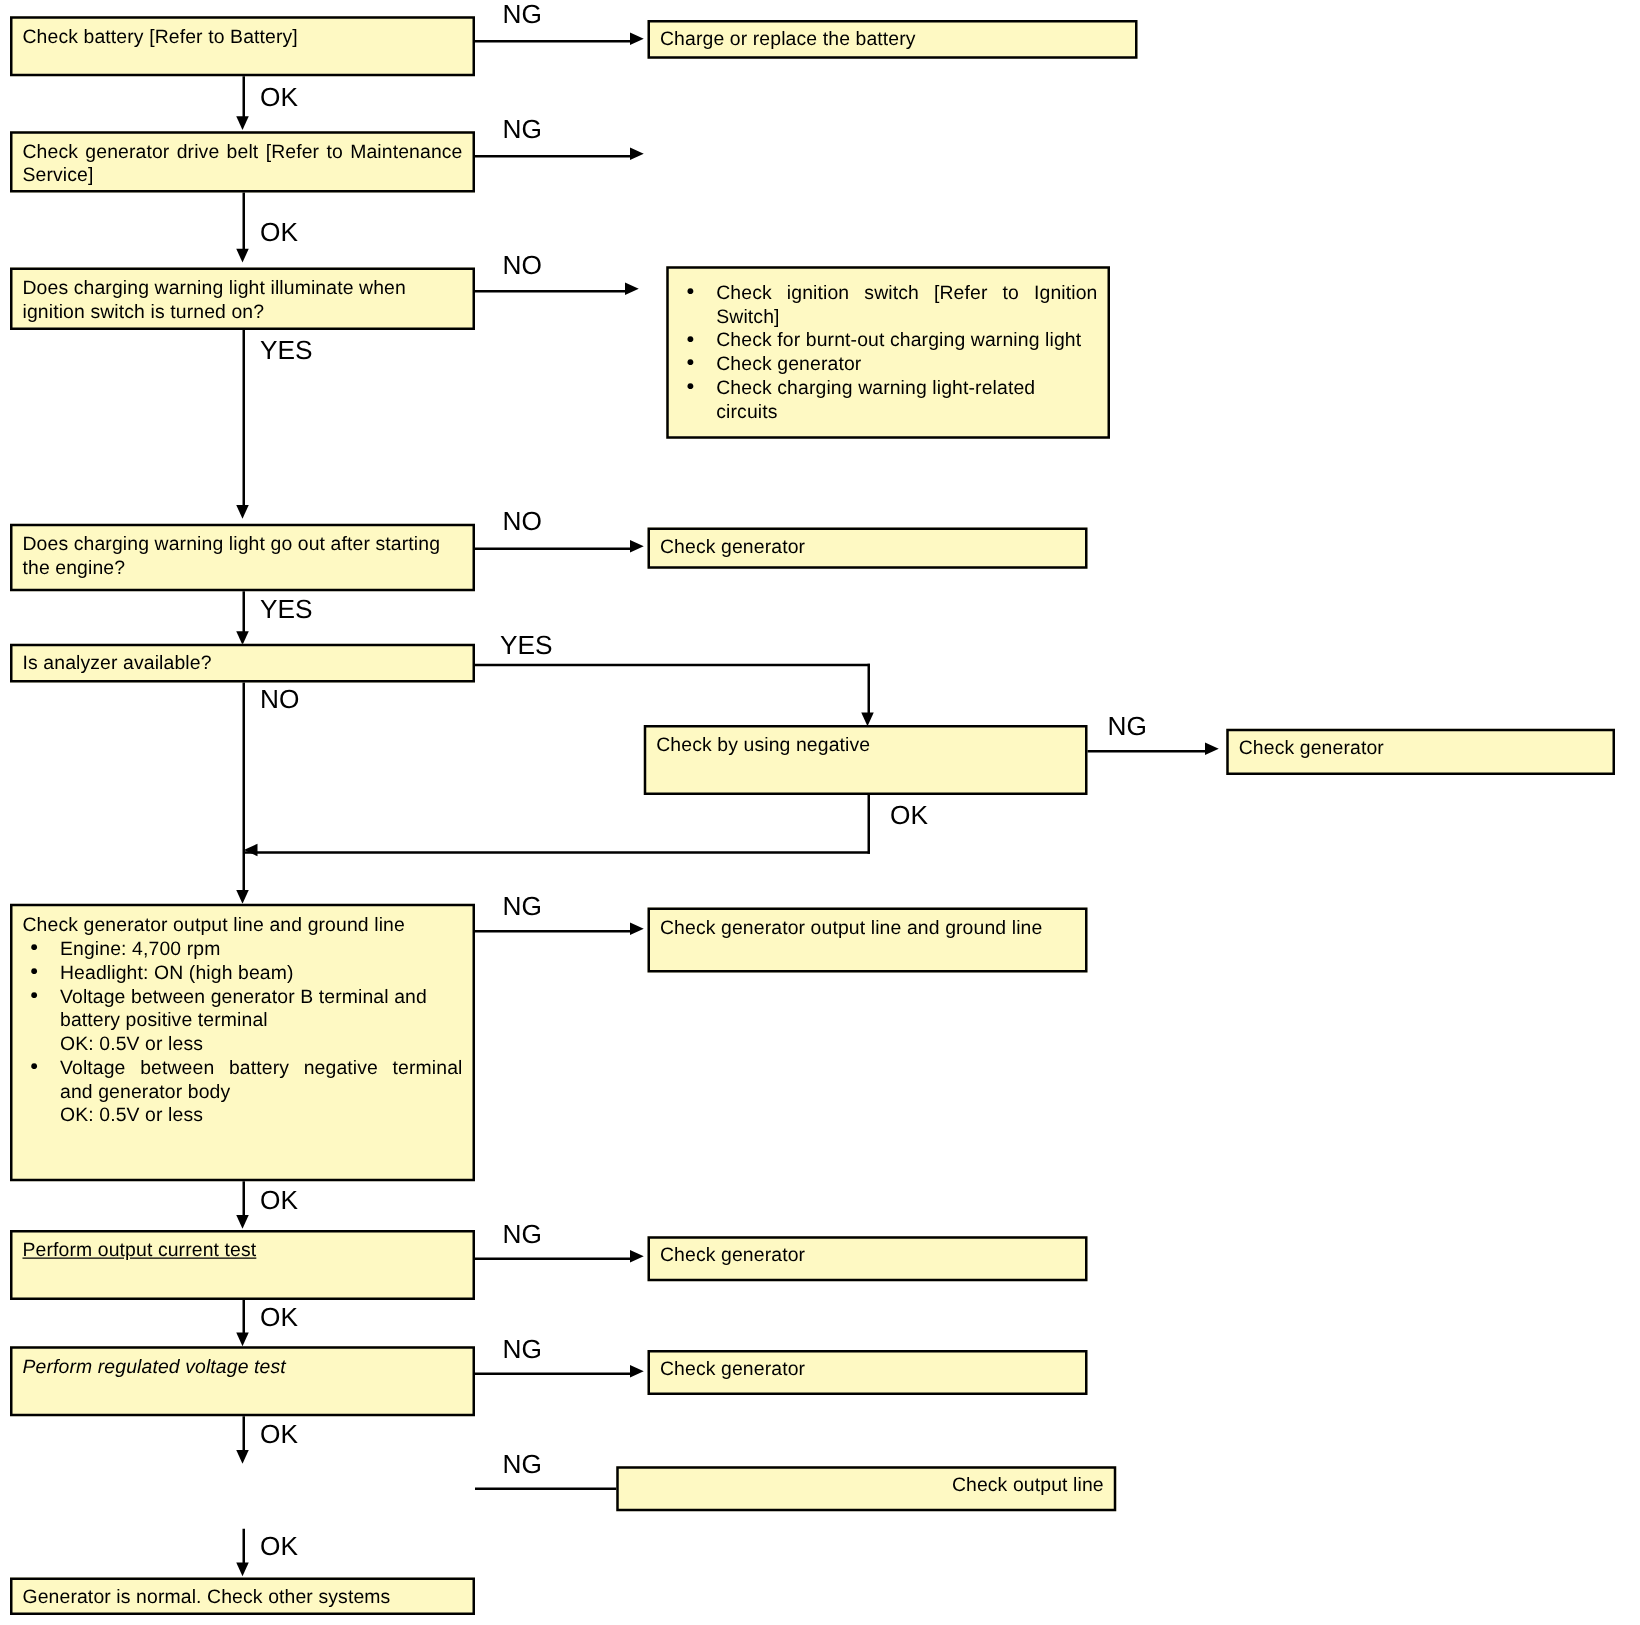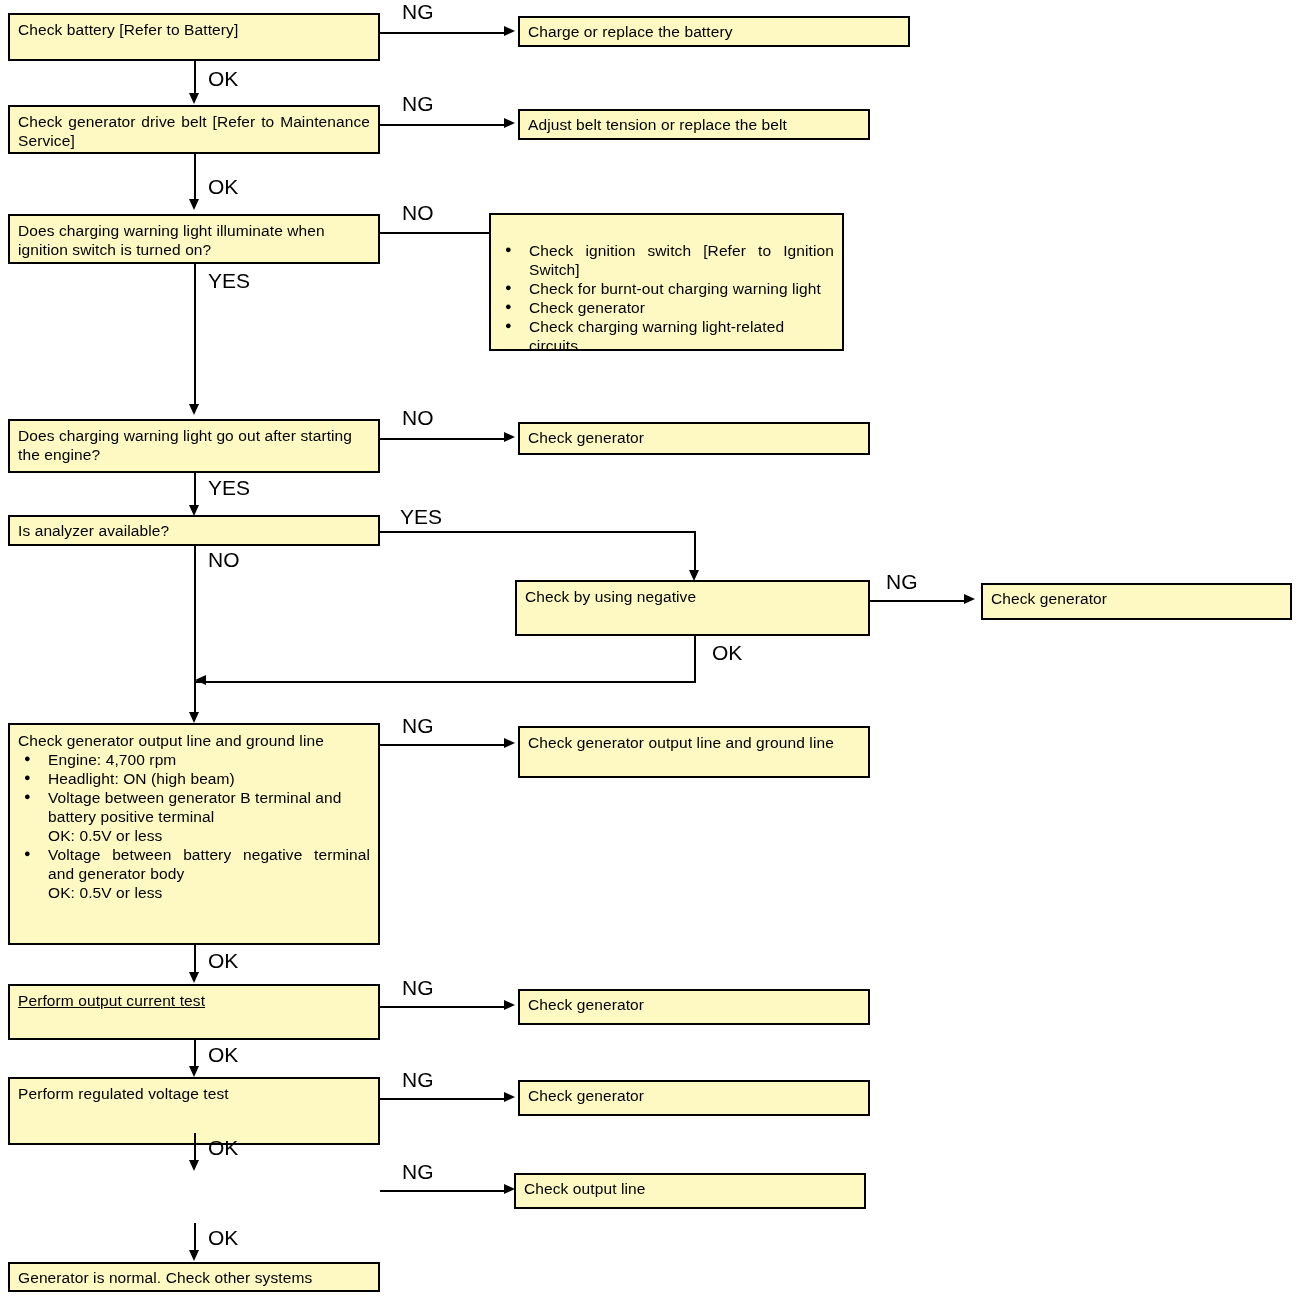--- a/index.html
+++ b/index.html
@@ -106,37 +106,34 @@
   <div class="lbl" style="left:208px; top:70px;">OK</div>
 
   <div class="box" style="left:8px; top:105px; width:372px; height:49px;">
     <div class="jtext">Check   generator   drive   belt   [Refer   to Maintenance  Service]</div>
   </div>
 
   <div class="hline" style="left:380px; top:124px; width:126px;"></div>
   <div class="arrow-r" style="left:504px; top:118px;"></div>
   <div class="lbl" style="left:402px; top:95px;">NG</div>
 
-  <div class="box tight" style="left:518px; top:109px; width:352px; height:31px;">
-    <div>Adjust belt tension or replace the belt</div>
-  </div>
 
   <div class="vline" style="left:194px; top:154px; height:46px;"></div>
   <div class="arrow-d" style="left:189px; top:199px;"></div>
   <div class="lbl" style="left:208px; top:178px;">OK</div>
 
   <div class="box" style="left:8px; top:214px; width:372px; height:50px;">
     <div>Does charging warning light illuminate when ignition switch is turned on?</div>
   </div>
 
   <div class="hline" style="left:380px; top:232px; width:122px;"></div>
   <div class="arrow-r" style="left:500px; top:226px;"></div>
   <div class="lbl" style="left:402px; top:204px;">NO</div>
 
-  <div class="box" style="left:489px; top:213px; width:355px; height:138px; padding-top:26px;">
+  <div class="box" style="left:533px; top:213px; width:355px; height:138px; padding-top:10px;">
     <ul class="blist">
       <li class="jtext">Check  ignition  switch  [Refer  to Ignition Switch]</li>
       <li class="jtext">Check   for   burnt-out   charging warning light</li>
       <li>Check generator</li>
       <li>Check charging warning light-related circuits</li>
     </ul>
   </div>
 
   <div class="vline" style="left:194px; top:264px; height:141px;"></div>
   <div class="arrow-d" style="left:189px; top:404px;"></div>
@@ -223,42 +220,42 @@
   <div class="lbl" style="left:402px; top:979px;">NG</div>
 
   <div class="box tight" style="left:518px; top:989px; width:352px; height:36px;">
     <div>Check  generator</div>
   </div>
 
   <div class="vline" style="left:194px; top:1040px; height:28px;"></div>
   <div class="arrow-d" style="left:189px; top:1066px;"></div>
   <div class="lbl" style="left:208px; top:1046px;">OK</div>
 
-  <div class="box" style="left:8px; top:1077px; width:372px; height:68px;">
+  <div class="box" style="left:8px; top:1077px; width:372px; height:56px;font-style:italic;">
     <div>Perform regulated voltage test</div>
   </div>
 
   <div class="hline" style="left:380px; top:1098px; width:126px;"></div>
   <div class="arrow-r" style="left:504px; top:1092px;"></div>
   <div class="lbl" style="left:402px; top:1071px;">NG</div>
 
   <div class="box tight" style="left:518px; top:1080px; width:352px; height:36px;">
     <div>Check  generator</div>
   </div>
 
   <div class="vline" style="left:194px; top:1133px; height:28px;"></div>
   <div class="arrow-d" style="left:189px; top:1160px;"></div>
   <div class="lbl" style="left:208px; top:1139px;">OK</div>
 
 
   <div class="hline" style="left:380px; top:1190px; width:126px;"></div>
   <div class="arrow-r" style="left:504px; top:1184px;"></div>
   <div class="lbl" style="left:402px; top:1163px;">NG</div>
 
-  <div class="box tight" style="left:514px; top:1173px; width:352px; height:36px;">
+  <div class="box tight" style="left:493px; top:1173px; width:400px; height:36px;text-align:right;">
     <div>Check  output  line</div>
   </div>
 
   <div class="vline" style="left:194px; top:1223px; height:28px;"></div>
   <div class="arrow-d" style="left:189px; top:1250px;"></div>
   <div class="lbl" style="left:208px; top:1229px;">OK</div>
 
   <div class="box tight" style="left:8px; top:1262px; width:372px; height:30px;">
     <div>Generator is normal. Check other systems</div>
   </div>

